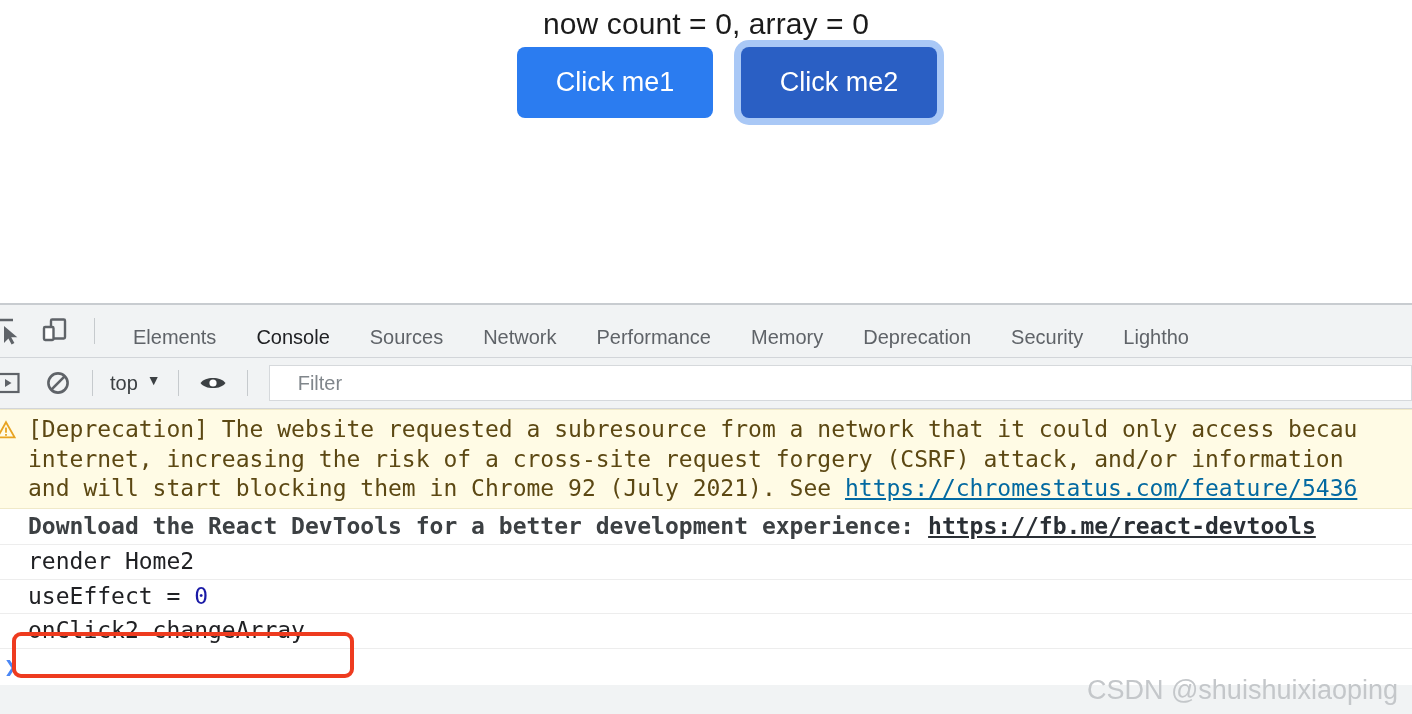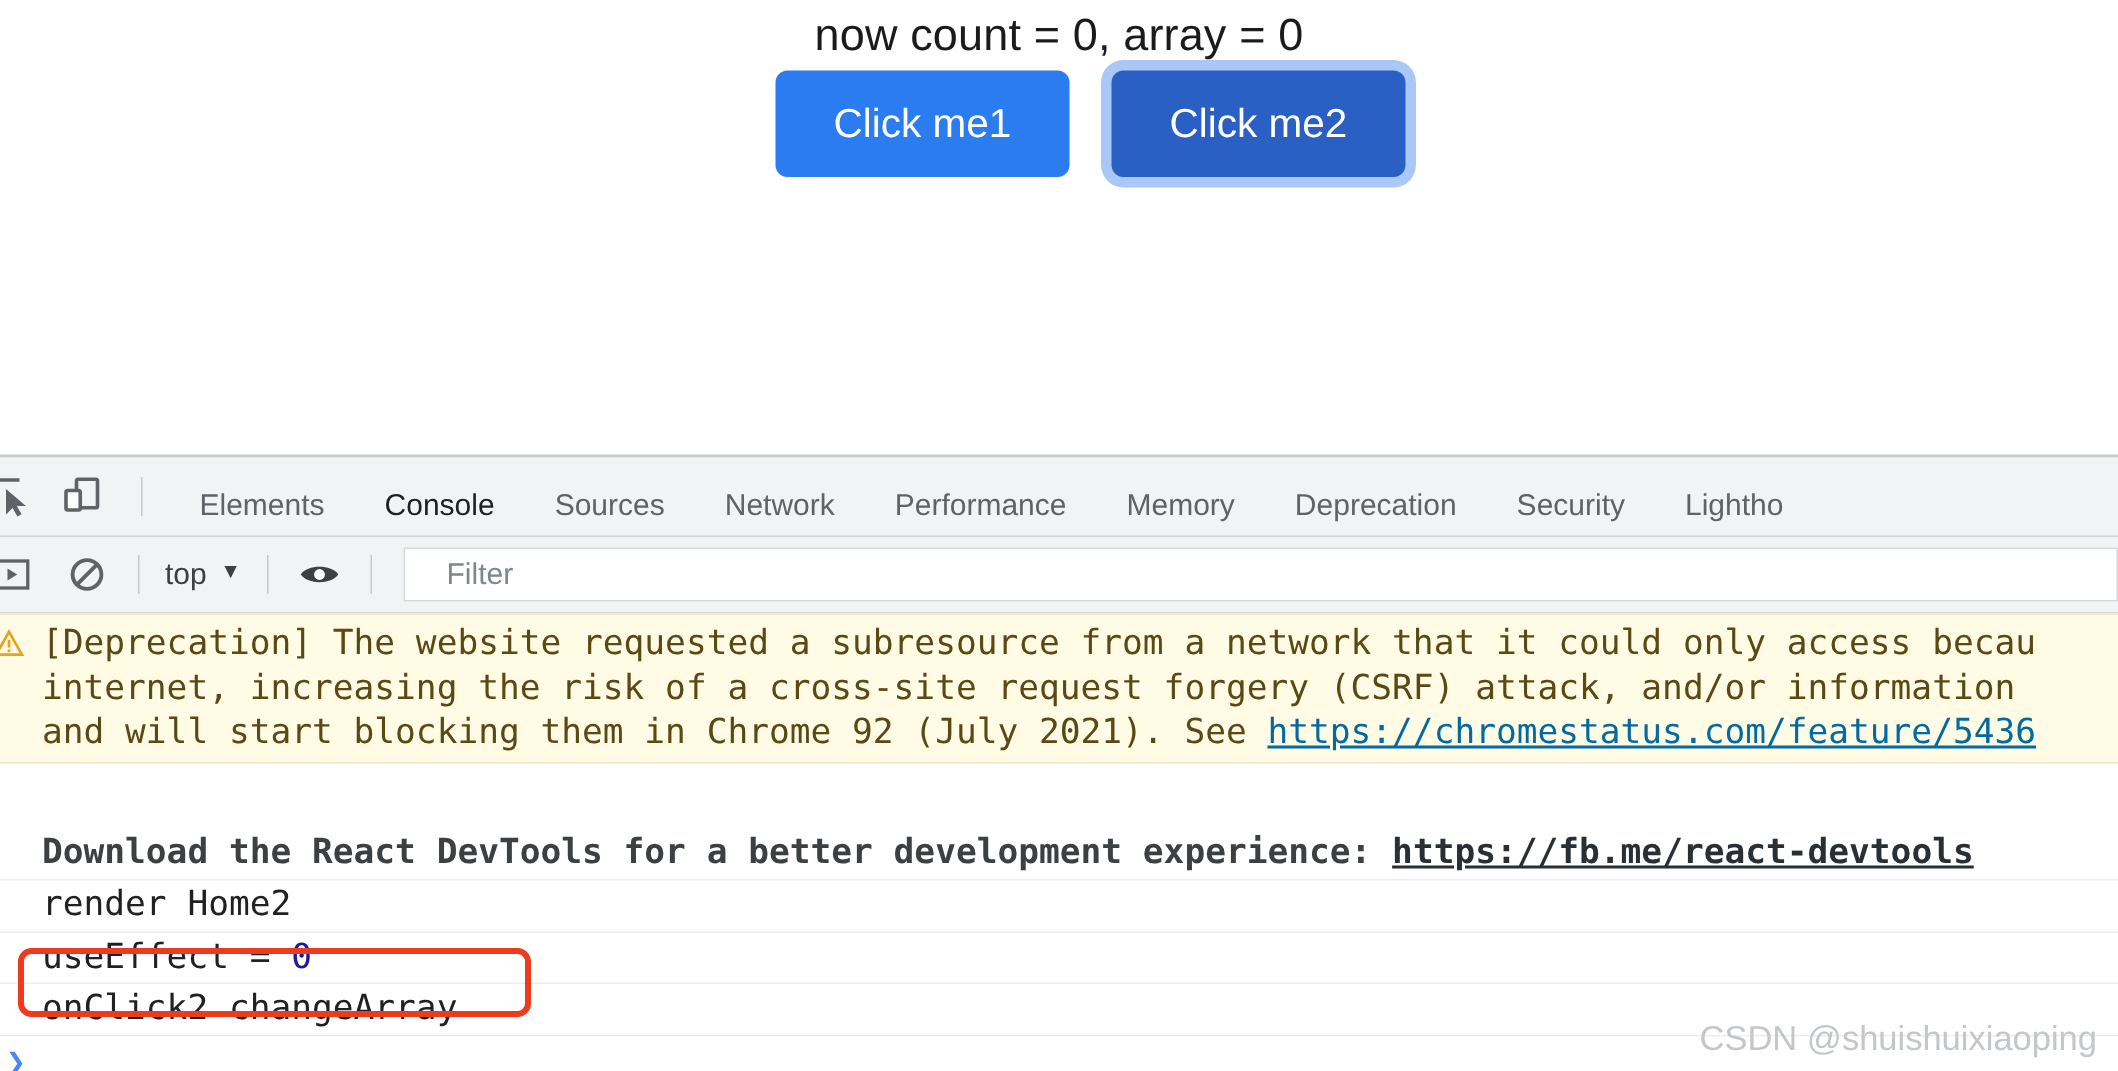--- a/index.html
+++ b/index.html
@@ -223,21 +223,20 @@
   .msg.warning a {
     color: #0369a1;
     text-decoration: underline;
     text-align: center;
   }
   .msg.react {
     font-weight: bold;
     color: #3c4043;
     padding-top: 3px;
     padding-bottom: 3px;
-    margin-top: 42px;
   }
   .msg.react a {
     color: #2a2f35;
     text-decoration: underline;
     font-weight: bold;
   }
   .num-literal { color: #1a1aa6; }
 
   
   #highlight-box {
@@ -268,21 +267,21 @@
     font-weight: bold;
     line-height: 1;
     font-family: "DejaVu Sans Mono", monospace;
   }
 
   
   #watermark {
     position: absolute;
     right: 14px;
     bottom: 8px;
-    font-size: 23px;
+    font-size: 27px;
     color: #c4c7ca;
     font-family: "Liberation Sans", sans-serif;
     white-space: nowrap;
     z-index: 40;
   }
 </style>
 </head>
 <body>
 
 <div id="page-area">

